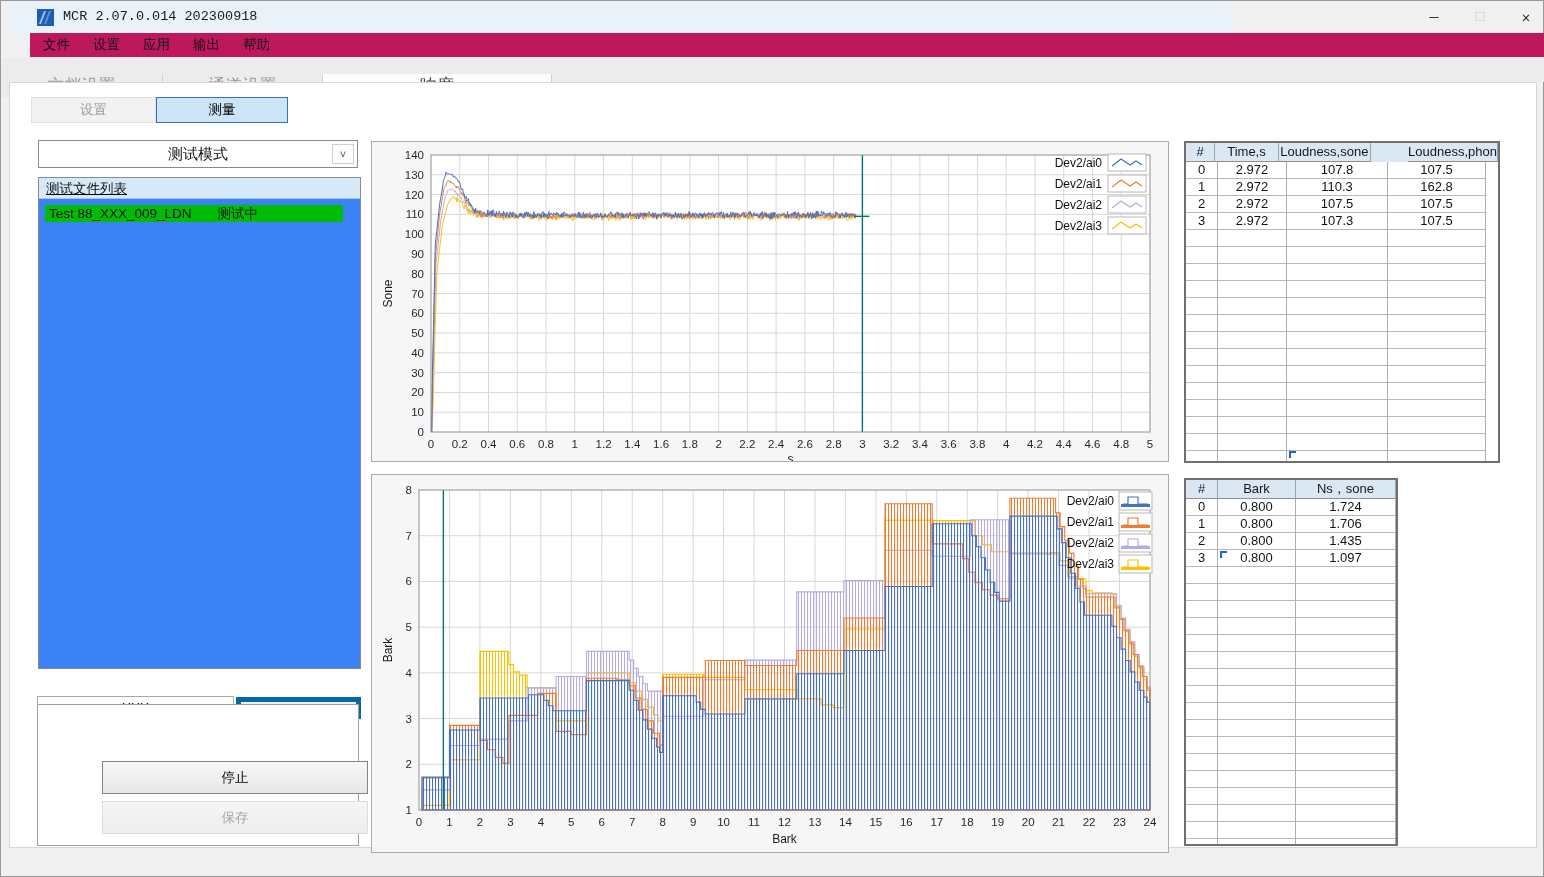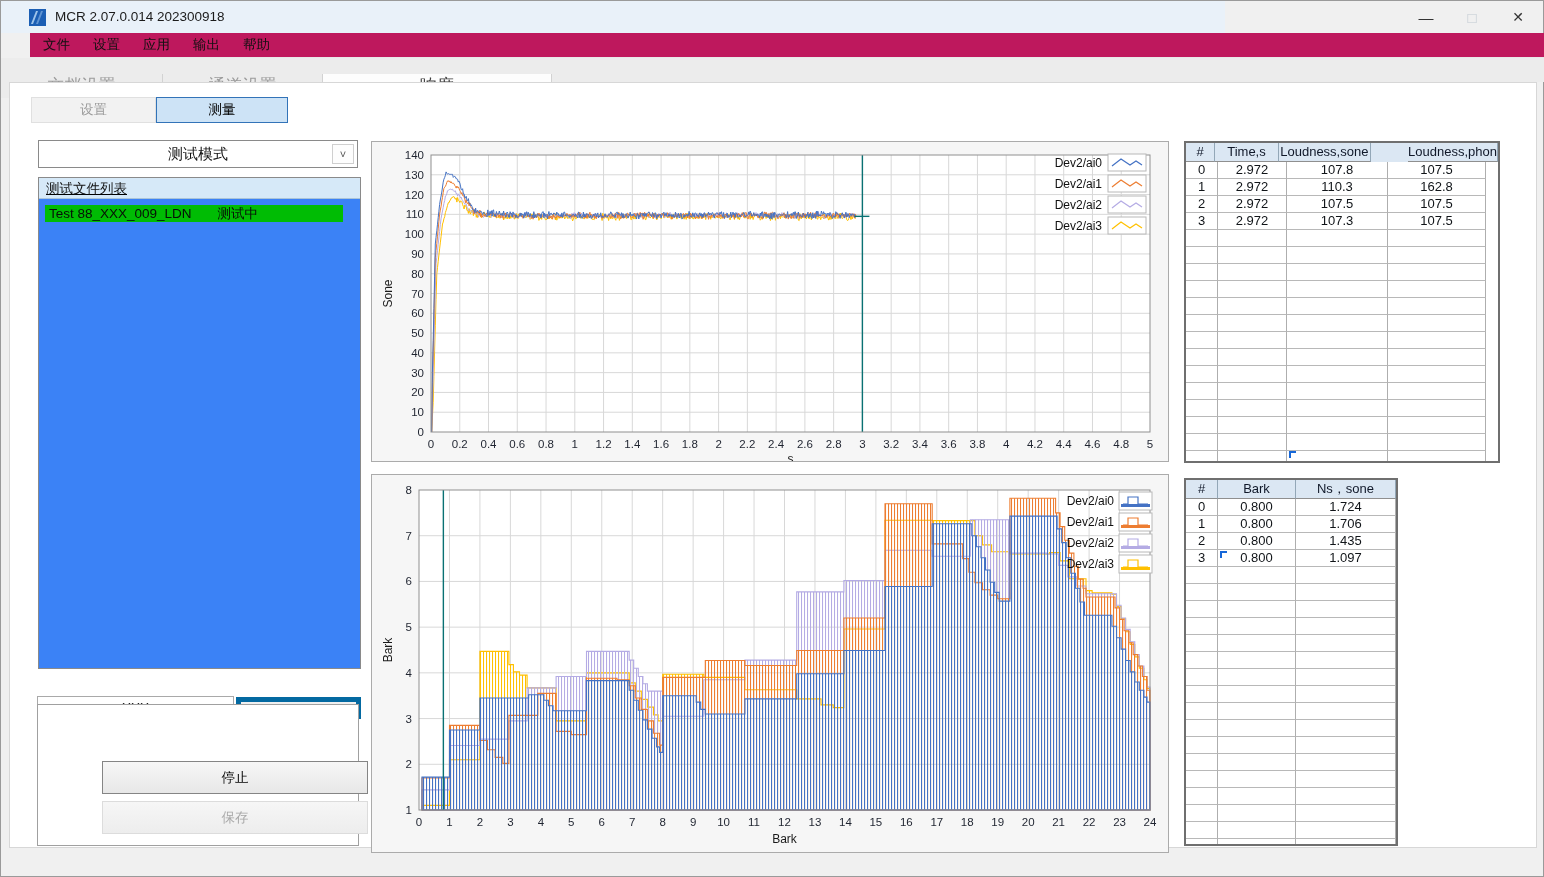--- a/index.html
+++ b/index.html
@@ -1,22 +1,22 @@
 <!DOCTYPE html>
 <html><head>
 <meta charset="utf-8">
 <style>
   * { margin:0; padding:0; box-sizing:border-box; }
   html,body { width:1544px; height:877px; overflow:hidden; background:#f0f0f0;
     font-family:"Liberation Sans","DejaVu Sans",sans-serif; }
   #app { position:relative; width:1544px; height:877px; background:#f0f0f0;
     border:1px solid #9a9a9a; }
   
-  .titlebar { position:absolute; left:0; top:0; width:1224px; height:32px;
-    background:#e9f1f9; display:flex; align-items:center; }
+  .titlebar { position:absolute; left:8px; top:0; width:1224px; height:32px;
+    background:#e9f1f9; display:flex; align-items:center;font-family:Liberation Mono, monospace; }
   .app-icon { position:absolute; left:28px; top:8px; width:17px; height:17px; }
   .title-text { position:absolute; left:54px; top:8px; font-size:13.5px; color:#1b1b1b; }
   .wbtn { position:absolute; top:0; width:46px; height:32px; display:flex;
     align-items:center; justify-content:center; font-size:15px; color:#333; }
   
   .menubar { position:absolute; left:0; top:32px; width:1544px; height:25px;
     background:#be185d; display:flex; align-items:center; border-bottom:1px solid #e8e8e8;margin-left:29px;}
   .menu-item { font-size:13.5px; color:#111; padding:0 10px; margin-left:3px; }
   
   .tabstrip { position:absolute; left:0; top:57px; width:1544px; height:24px; background:#ececec; }

